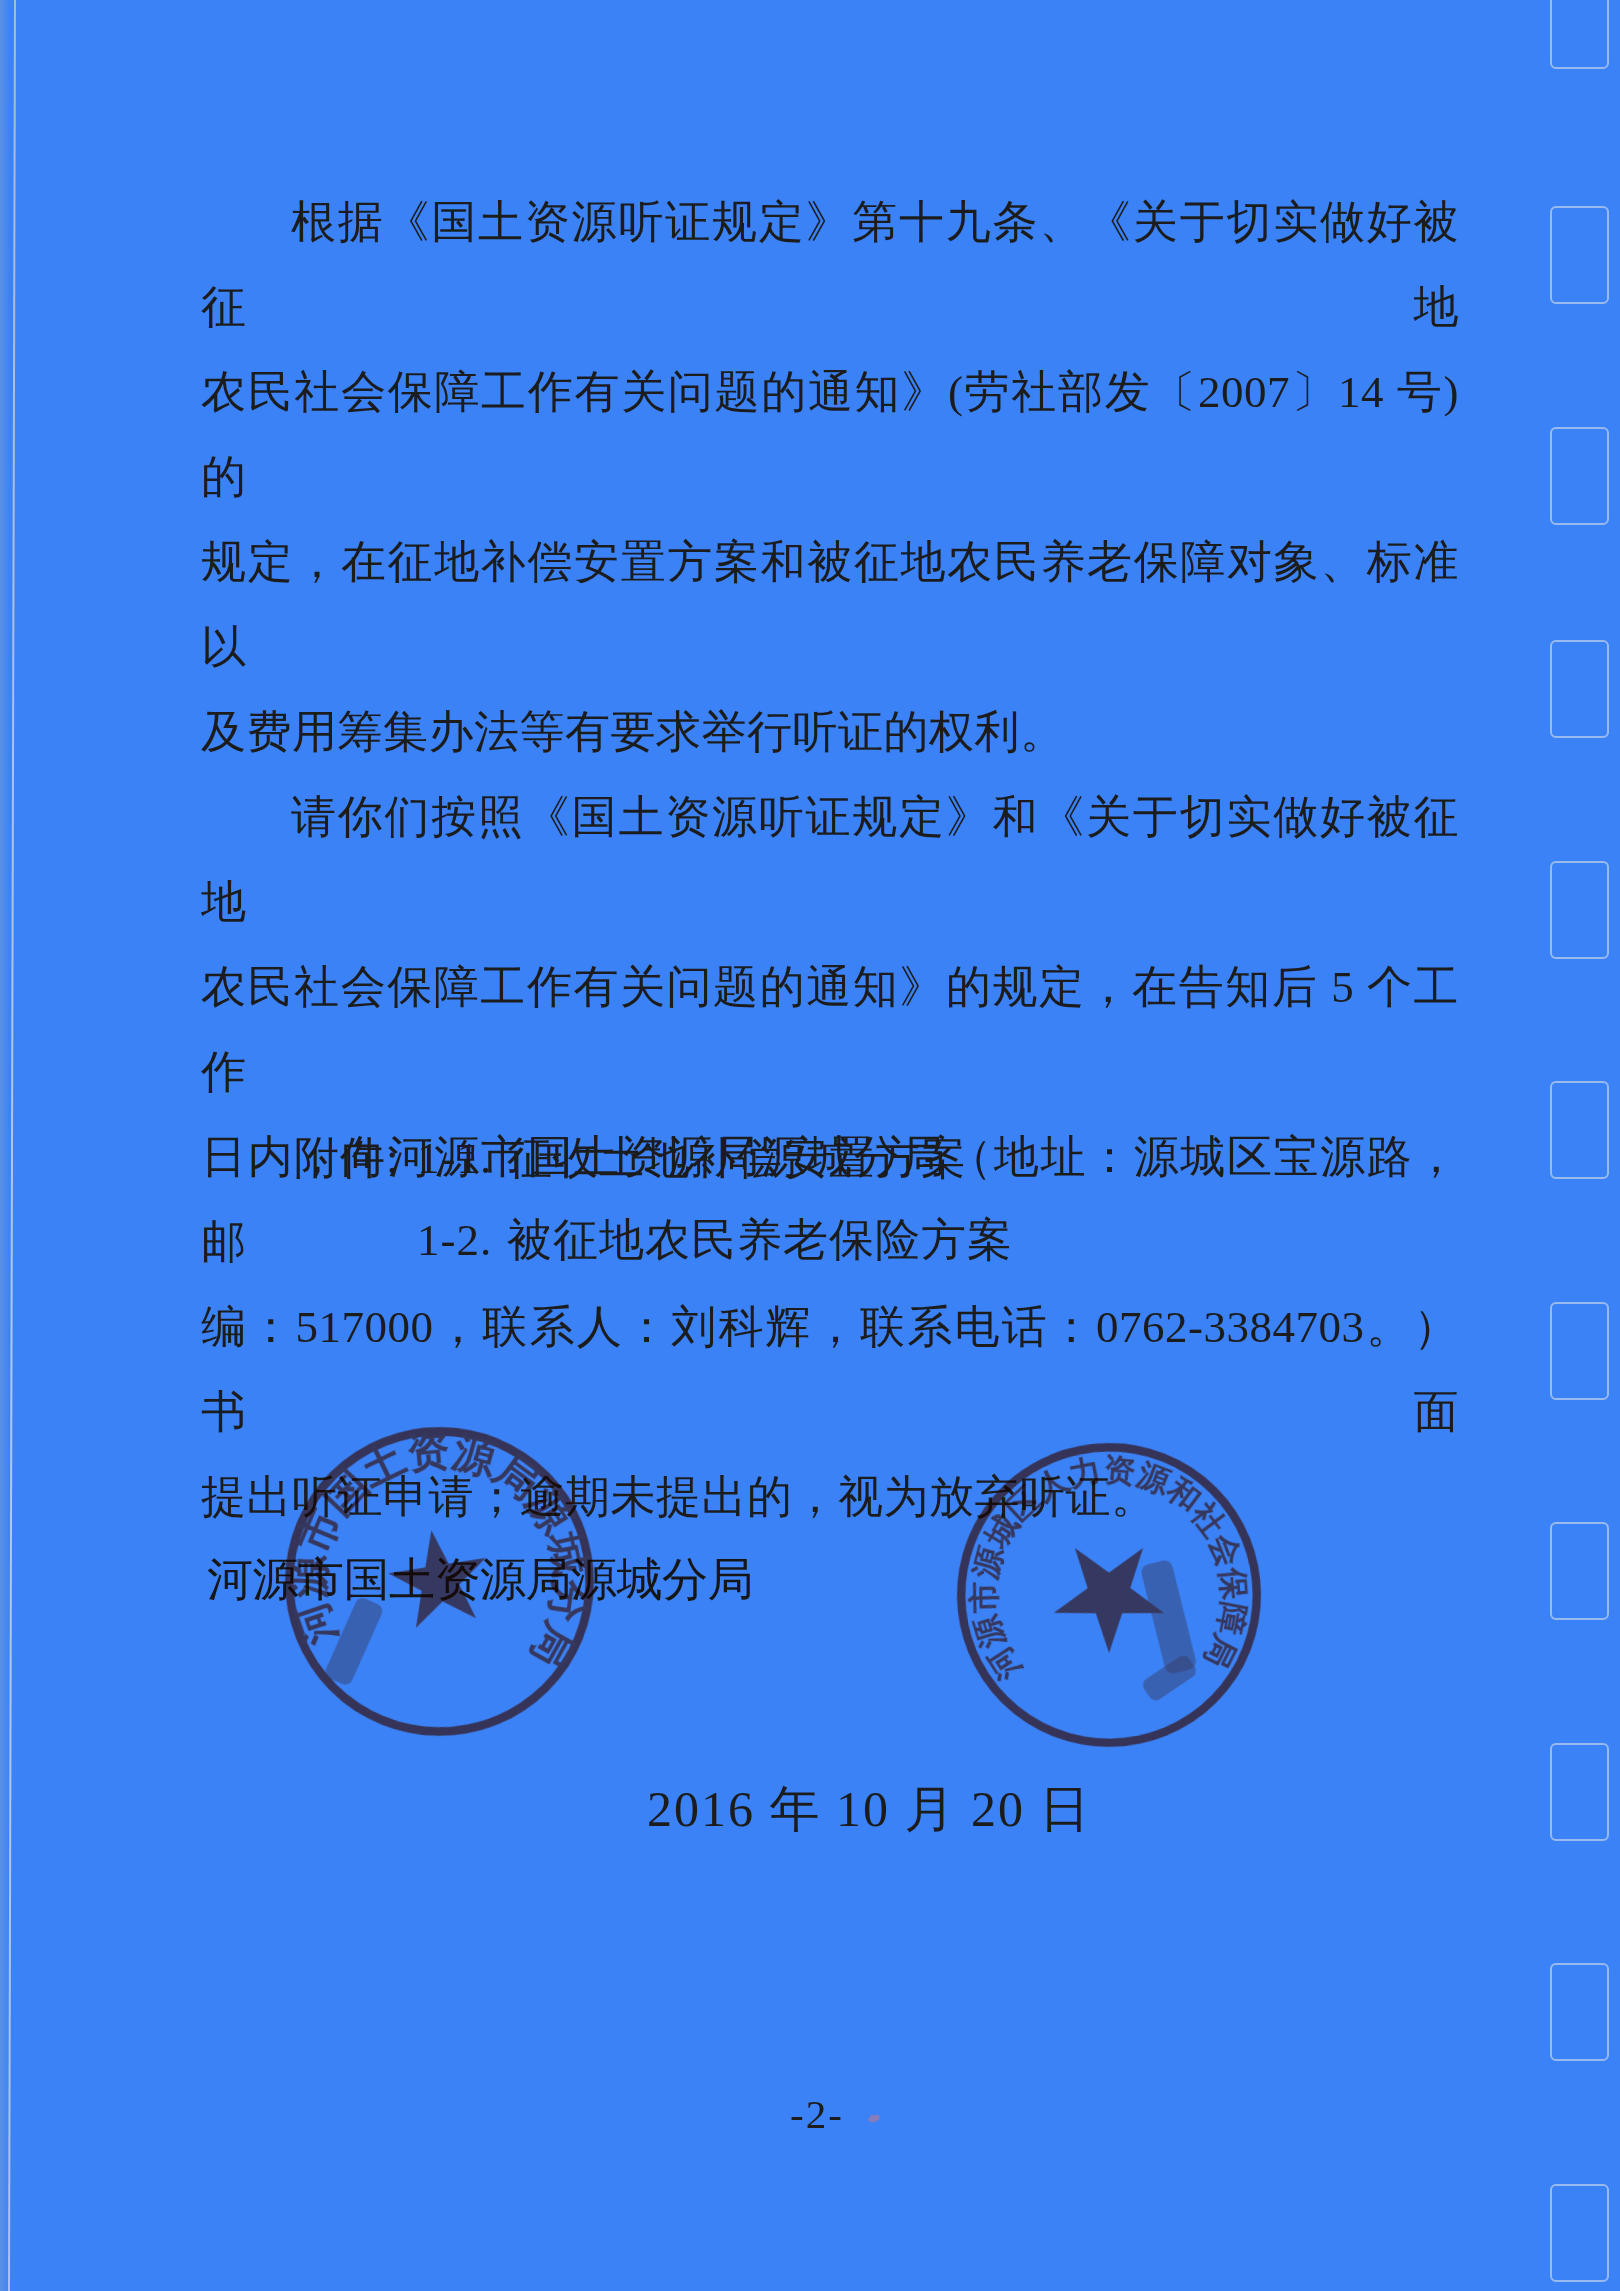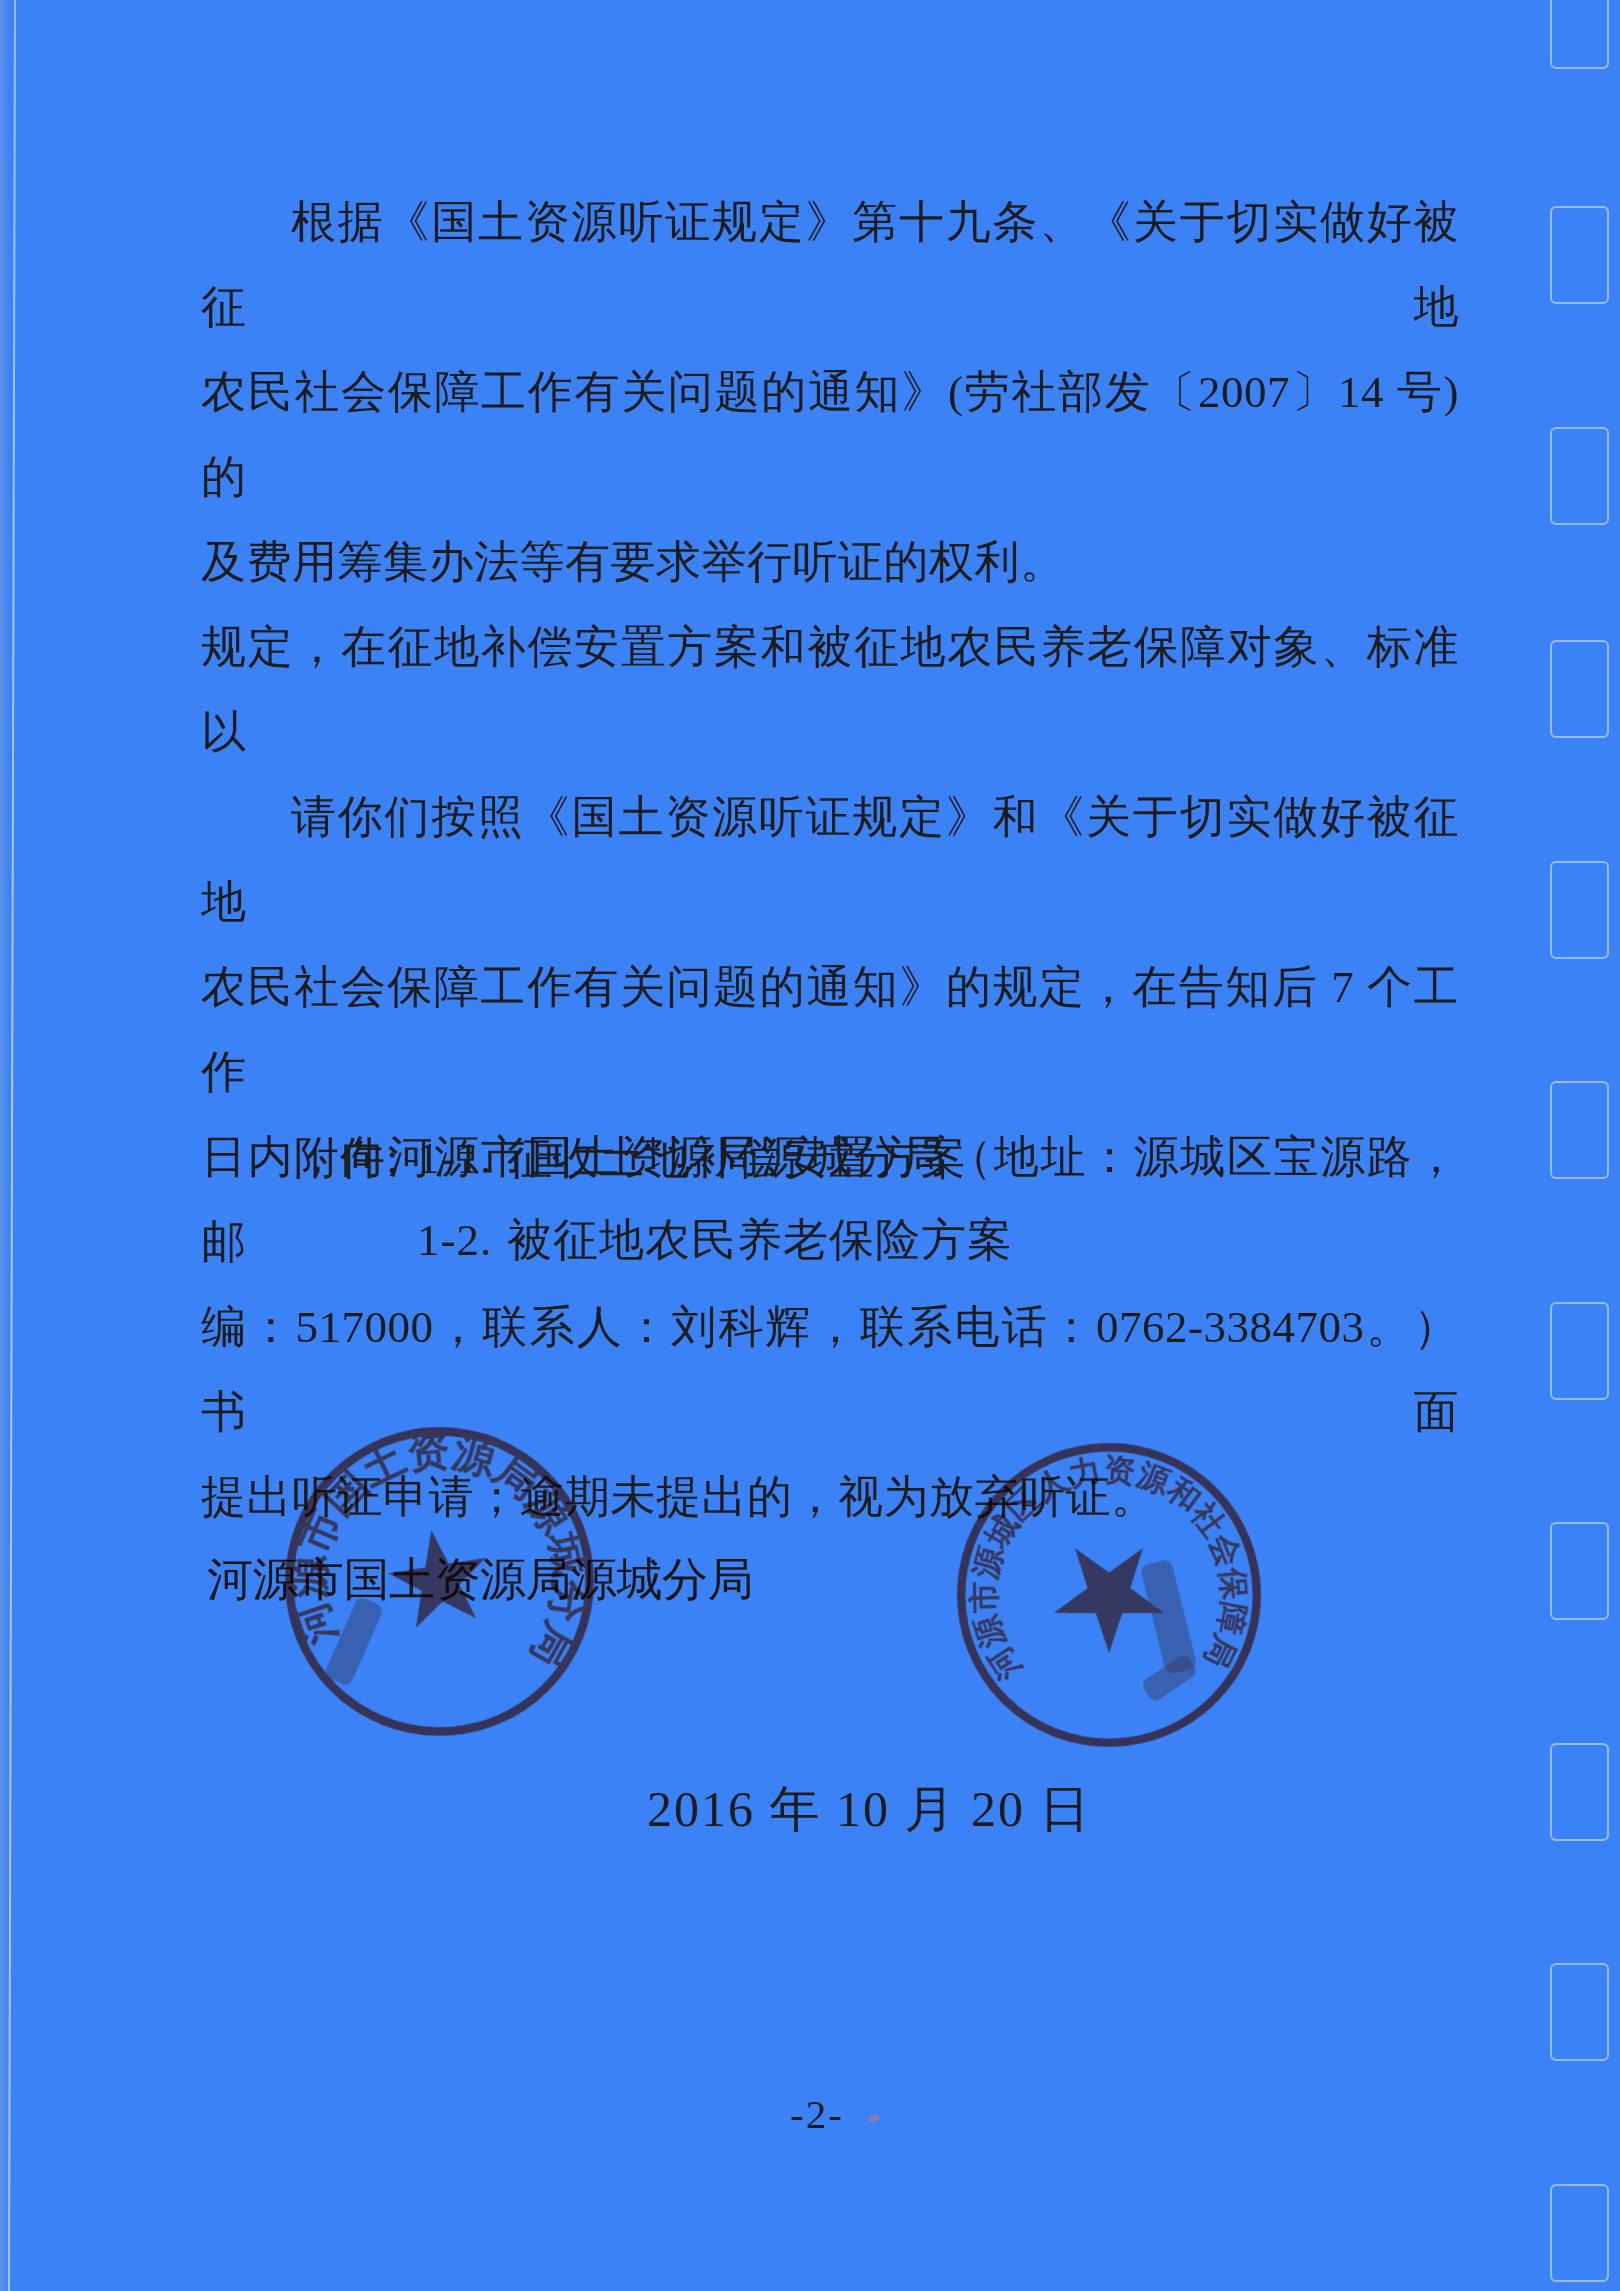--- a/index.html
+++ b/index.html
@@ -101,24 +101,24 @@
     <div class="binding-mark" style="top:1522px"></div>
     <div class="binding-mark" style="top:1743px"></div>
     <div class="binding-mark" style="top:1963px"></div>
     <div class="binding-mark" style="top:2184px"></div>
   </div>
   <div class="red-speck"></div>
 
   <main class="body-text">
     <p class="line indent just">根据《国土资源听证规定》第十九条、《关于切实做好被征地</p>
     <p class="line just">农民社会保障工作有关问题的通知》(劳社部发〔2007〕14 号)的</p>
+    <p class="line just">规定，在征地补偿安置方案和被征地农民养老保障对象、标准以</p>
     <p class="line">及费用筹集办法等有要求举行听证的权利。</p>
-    <p class="line just">规定，在征地补偿安置方案和被征地农民养老保障对象、标准以</p>
     <p class="line indent just">请你们按照《国土资源听证规定》和《关于切实做好被征地</p>
-    <p class="line just">农民社会保障工作有关问题的通知》的规定，在告知后 7 个工作</p>
+    <p class="line just">农民社会保障工作有关问题的通知》的规定，在告知后 5 个工作</p>
     <p class="line just">日内，向河源市国土资源局源城分局（地址：源城区宝源路，邮</p>
     <p class="line just">编：517000，联系人：刘科辉，联系电话：0762-3384703。）书面</p>
     <p class="line">提出听证申请；逾期未提出的，视为放弃听证。</p>
   </main>
 
   <div class="attachments">
     <div class="att-row">
       <span class="att-label">附件:</span>
       <span class="att-no">1-1.</span>
       <span class="att-title">征收土地补偿安置方案</span>

